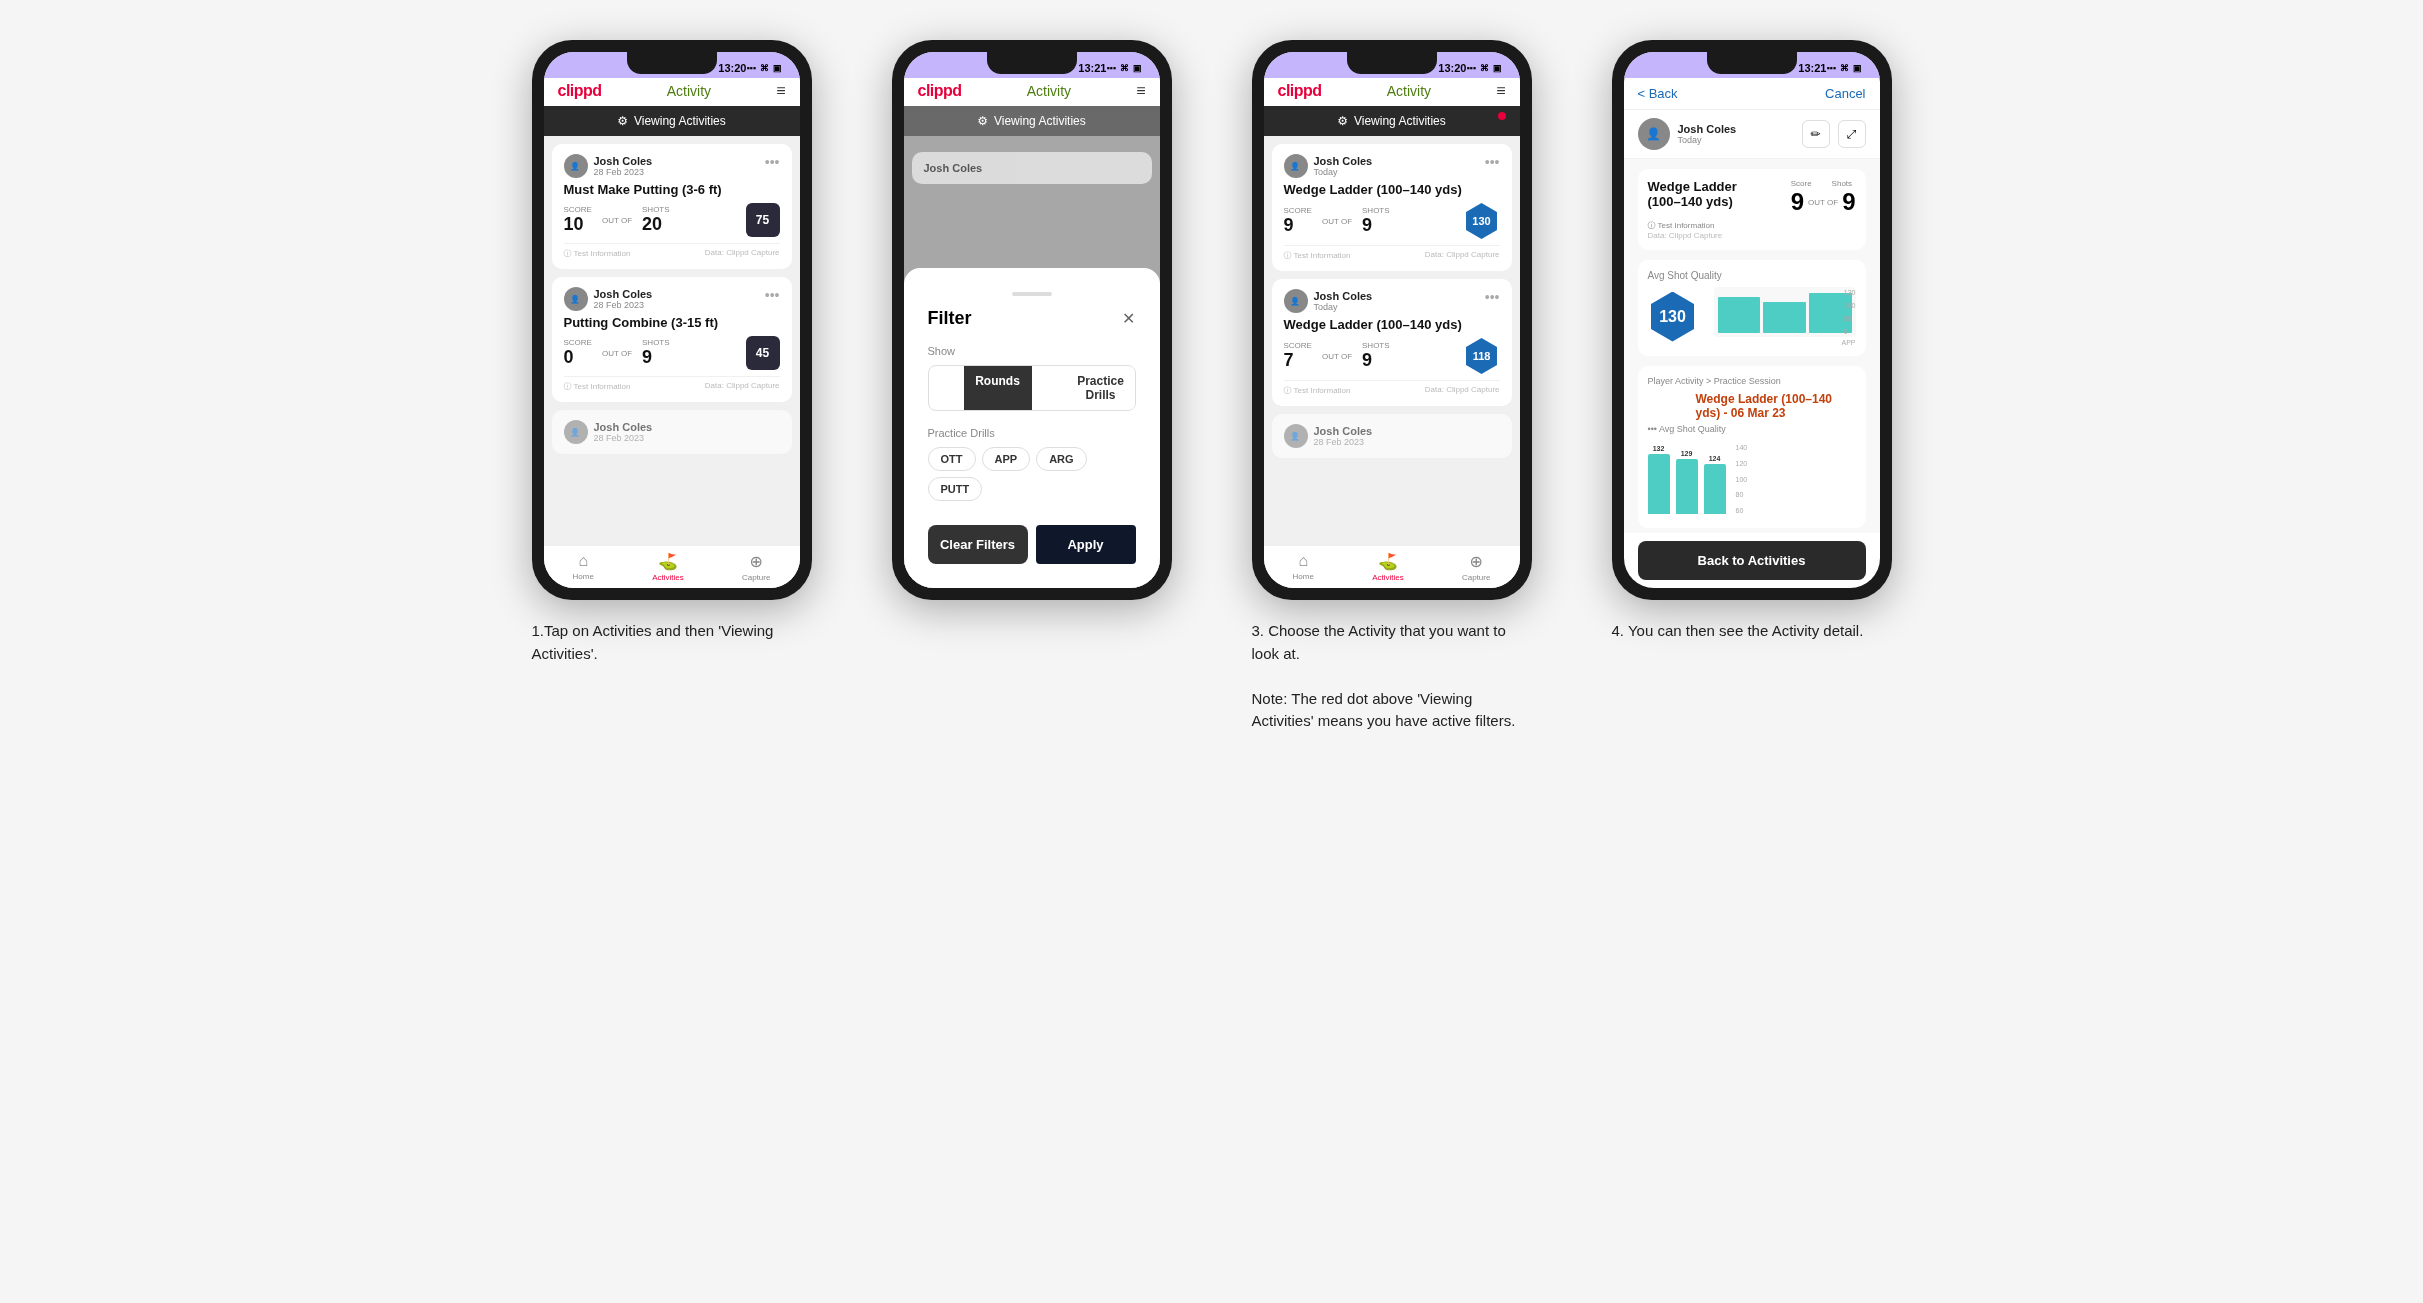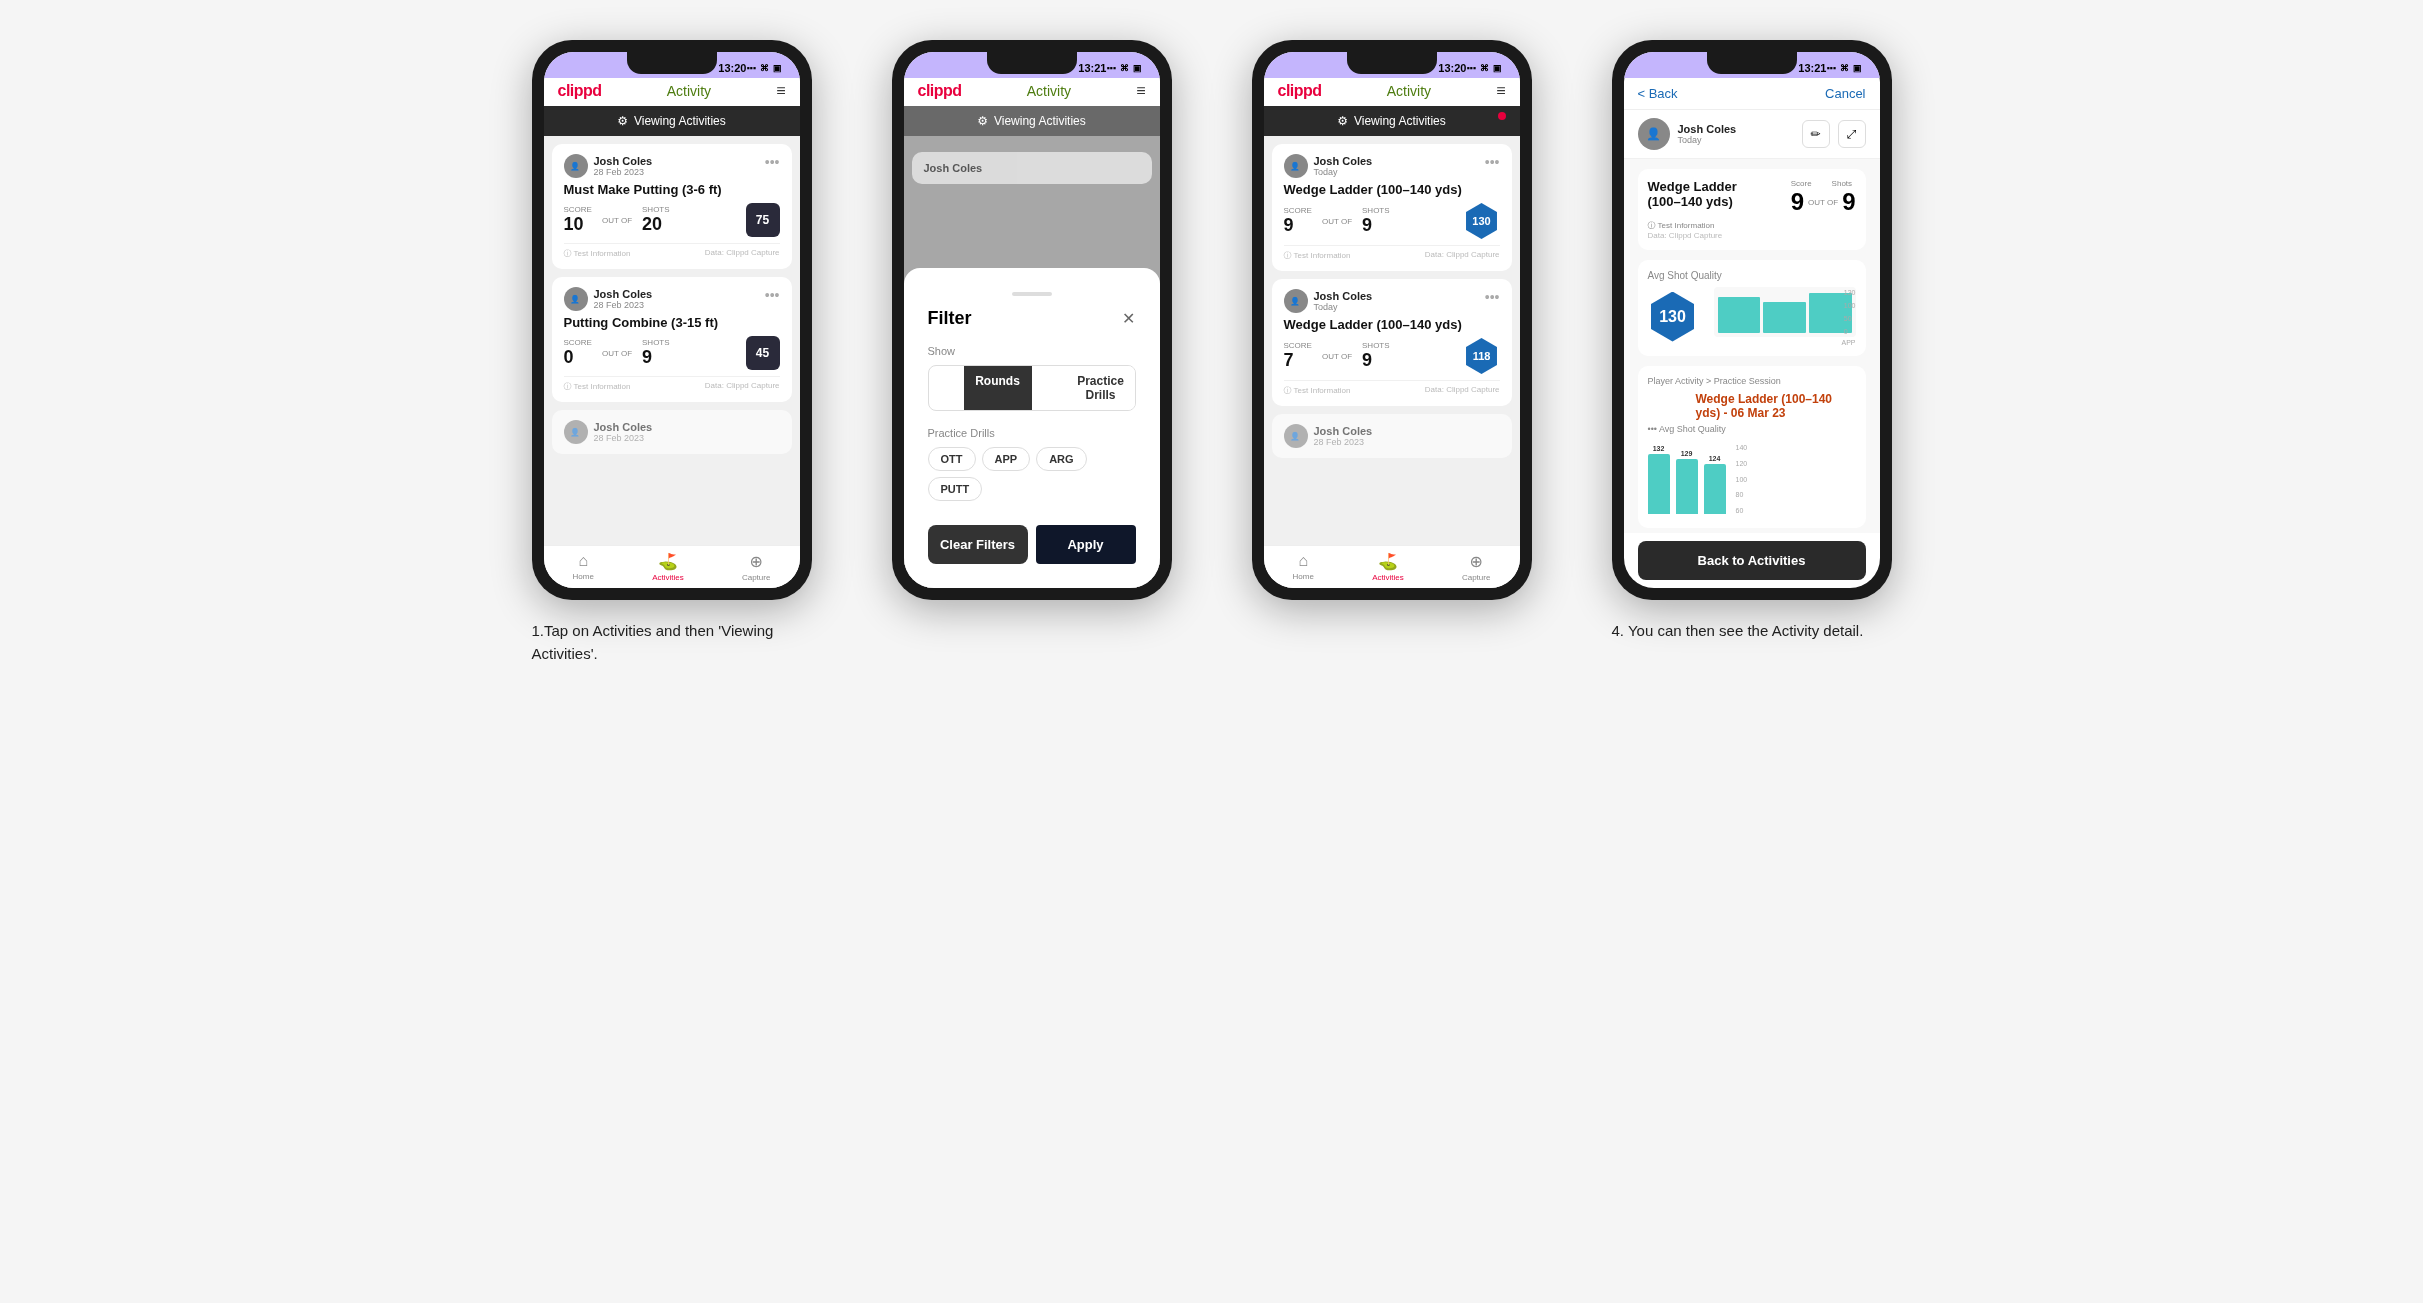--- a/index.html
+++ b/index.html
@@ -782,20 +782,21 @@
             <span class="bottom-nav-icon">⛳</span>
             <span>Activities</span>
           </div>
           <div class="bottom-nav-item">
             <span class="bottom-nav-icon">⊕</span>
             <span>Capture</span>
           </div>
         </div>
       </div>
     </div>
+    <div class="caption">3. Choose the Activity that you want to look at.<br><br>Note: The red dot above 'Viewing Activities' means you have active filters.</div>
   </div>
 
   <div class="step">
     <div class="phone">
       <div class="phone-notch"></div>
       <div class="phone-screen">
 
         <div class="status-bar">
           <span>13:21</span>
           <div class="status-icons">

